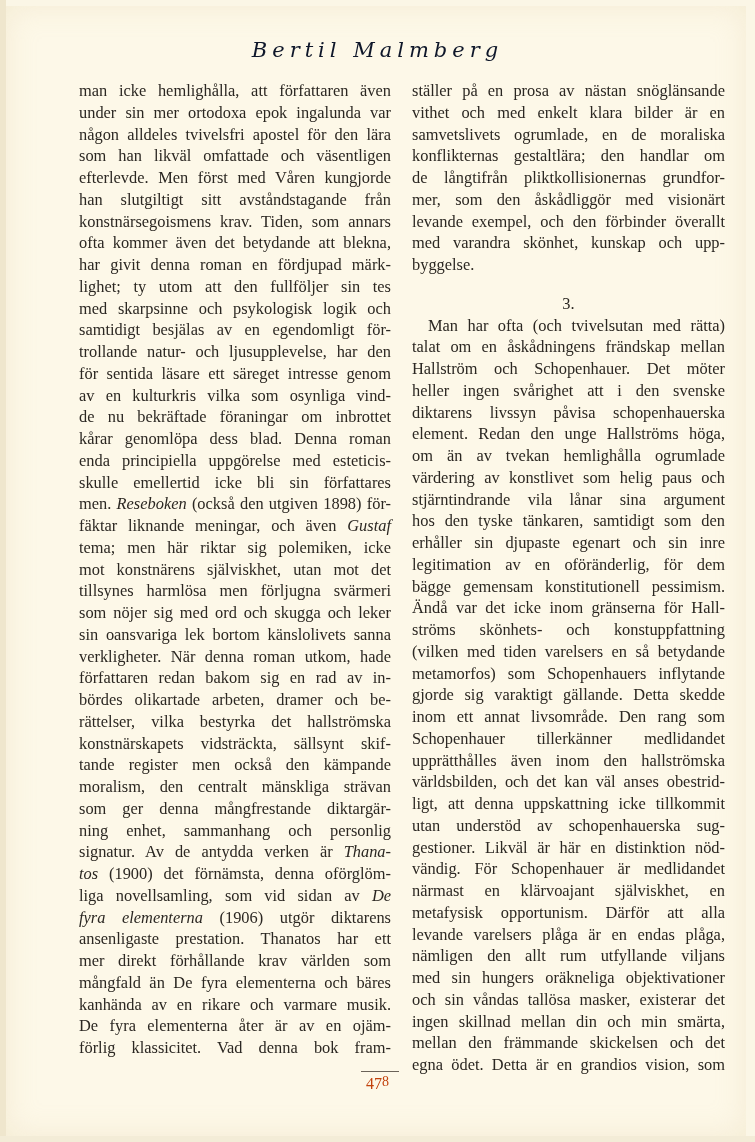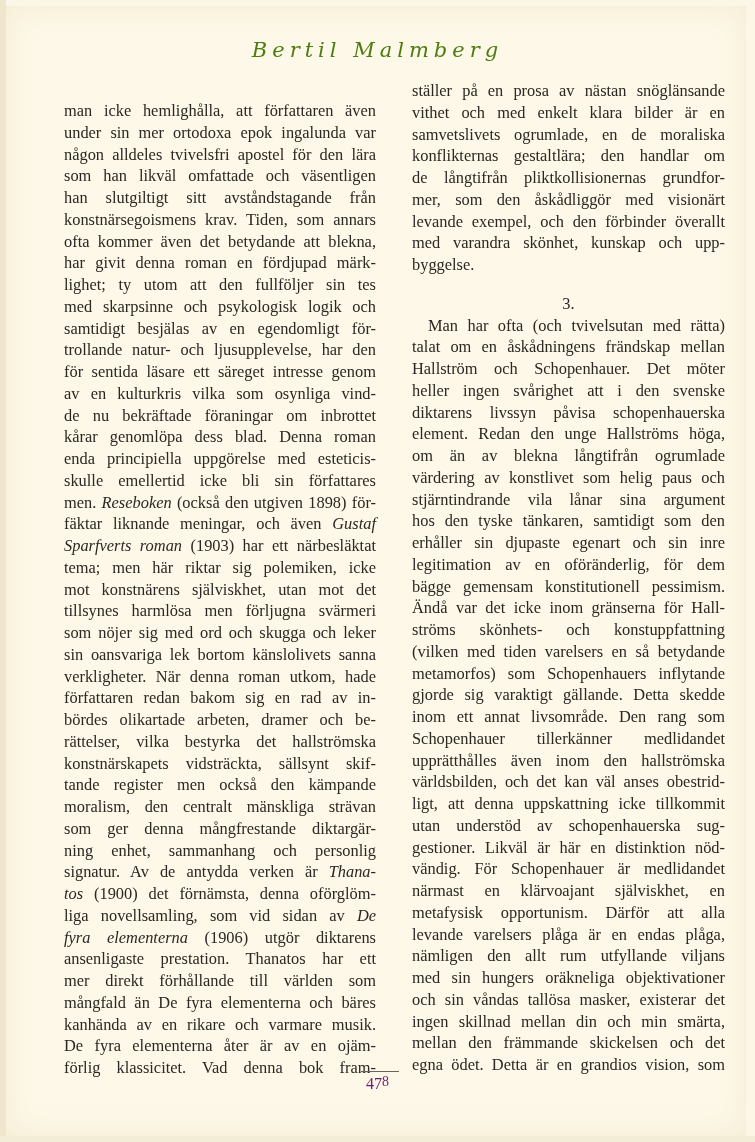--- a/index.html
+++ b/index.html
@@ -11,89 +11,89 @@
   .page {
     position:absolute; left:6px; top:6px; width:740px; height:1130px;
     background:#fdf8e8;
     box-shadow: inset 0 0 30px rgba(220,200,150,0.25);
   }
   .edge-left { position:absolute; left:0; top:0; width:6px; height:1142px; background:#efe6cd; }
   .edge-bottom { position:absolute; left:0; bottom:0; width:755px; height:6px; background:#f3ecd7; }
   .running-head {
     position:absolute; top:38px; left:0; width:755px; text-align:center;
     font-family:"DejaVu Serif", serif; font-style:italic;
-    font-size:21px; letter-spacing:5px; color:#4d7c0f;
+    font-size:21px; letter-spacing:5px; color:#0f172a;
   }
   .col {
     position:absolute; top:80px;
     font-family:"Liberation Serif", serif;
     font-size:16.4px; line-height:21.75px; color:#2b2722;
   }
-  .col-left { left:64px; width:312px;margin-top:20px; }
+  .col-left { left:79px; width:312px; }
   .col-right { left:412px; width:313px; }
   .line { display:block; white-space:nowrap; text-align:justify; text-align-last:justify; height:21.75px; }
   .line.last { text-align-last:left; }
   .line.center { text-align:center; text-align-last:center; }
   .line.indent { padding-left:16px; }
   .it { font-style:italic; }
   .folio-rule { position:absolute; top:1071px; left:361px; width:38px; height:1px; background:#6a6258; }
-  .folio-text { position:absolute; top:1074px; left:0; width:755px; text-align:center; font-family:"Liberation Serif", serif; font-size:16px; color:#701a75; }
+  .folio-text { position:absolute; top:1074px; left:0; width:755px; text-align:center; font-family:"Liberation Serif", serif; font-size:16px; color:#c2410c; }
   .folio-text sup { font-size:14px; vertical-align:3px; }
 </style>
 </head>
 <body>
 
 <div class="edge-left"></div>
 <div class="page"></div>
 <div class="edge-bottom"></div>
 
 <div class="running-head">Bertil Malmberg</div>
 
 <div class="col col-left">
   <span class="line">man icke hemlighålla, att författaren även</span>
   <span class="line">under sin mer ortodoxa epok ingalunda var</span>
   <span class="line">någon alldeles tvivelsfri apostel för den lära</span>
   <span class="line">som han likväl omfattade och väsentligen</span>
+  <span class="line">efterlevde. Men först med Våren kungjorde</span>
   <span class="line">han slutgiltigt sitt avståndstagande från</span>
   <span class="line">konstnärsegoismens krav. Tiden, som annars</span>
   <span class="line">ofta kommer även det betydande att blekna,</span>
   <span class="line">har givit denna roman en fördjupad märk-</span>
   <span class="line">lighet; ty utom att den fullföljer sin tes</span>
   <span class="line">med skarpsinne och psykologisk logik och</span>
   <span class="line">samtidigt besjälas av en egendomligt för-</span>
   <span class="line">trollande natur- och ljusupplevelse, har den</span>
   <span class="line">för sentida läsare ett säreget intresse genom</span>
   <span class="line">av en kulturkris vilka som osynliga vind-</span>
   <span class="line">de nu bekräftade föraningar om inbrottet</span>
   <span class="line">kårar genomlöpa dess blad. Denna roman</span>
   <span class="line">enda principiella uppgörelse med esteticis-</span>
   <span class="line">skulle emellertid icke bli sin författares</span>
   <span class="line"><span>men. </span><span class="it">Reseboken</span><span> (också den utgiven 1898) för-</span></span>
   <span class="line"><span>fäktar liknande meningar, och även </span><span class="it">Gustaf</span></span>
-  <span class="line"><span class="it">Sparfverts roman</span><span> (1903) har ett närbesläktat</span></span>
   <span class="line">tema; men här riktar sig polemiken, icke</span>
   <span class="line">mot konstnärens själviskhet, utan mot det</span>
   <span class="line">tillsynes harmlösa men förljugna svärmeri</span>
   <span class="line">som nöjer sig med ord och skugga och leker</span>
   <span class="line">sin oansvariga lek bortom känslolivets sanna</span>
   <span class="line">verkligheter. När denna roman utkom, hade</span>
   <span class="line">författaren redan bakom sig en rad av in-</span>
   <span class="line">bördes olikartade arbeten, dramer och be-</span>
   <span class="line">rättelser, vilka bestyrka det hallströmska</span>
   <span class="line">konstnärskapets vidsträckta, sällsynt skif-</span>
   <span class="line">tande register men också den kämpande</span>
   <span class="line">moralism, den centralt mänskliga strävan</span>
   <span class="line">som ger denna mångfrestande diktargär-</span>
   <span class="line">ning enhet, sammanhang och personlig</span>
   <span class="line"><span>signatur. Av de antydda verken är </span><span class="it">Thana-</span></span>
   <span class="line"><span class="it">tos</span><span> (1900) det förnämsta, denna oförglöm-</span></span>
   <span class="line"><span>liga novellsamling, som vid sidan av </span><span class="it">De</span></span>
   <span class="line"><span class="it">fyra elementerna</span><span> (1906) utgör diktarens</span></span>
   <span class="line">ansenligaste prestation. Thanatos har ett</span>
-  <span class="line">mer direkt förhållande till världen som</span>
+  <span class="line">mer direkt förhållande krav världen som</span>
   <span class="line">mångfald än De fyra elementerna och bäres</span>
   <span class="line">kanhända av en rikare och varmare musik.</span>
   <span class="line">De fyra elementerna åter är av en ojäm-</span>
   <span class="line">förlig klassicitet. Vad denna bok fram-</span>
 </div>
 
 <div class="col col-right">
   <span class="line">ställer på en prosa av nästan snöglänsande</span>
   <span class="line">vithet och med enkelt klara bilder är en</span>
   <span class="line">samvetslivets ogrumlade, en de moraliska</span>
@@ -104,21 +104,21 @@
   <span class="line">med varandra skönhet, kunskap och upp-</span>
   <span class="line last">byggelse.</span>
   <span class="line" style="height:17px"></span>
   <span class="line center">3.</span>
   <span class="line indent">Man har ofta (och tvivelsutan med rätta)</span>
   <span class="line">talat om en åskådningens frändskap mellan</span>
   <span class="line">Hallström och Schopenhauer. Det möter</span>
   <span class="line">heller ingen svårighet att i den svenske</span>
   <span class="line">diktarens livssyn påvisa schopenhauerska</span>
   <span class="line">element. Redan den unge Hallströms höga,</span>
-  <span class="line">om än av blekna långtifrån ogrumlade</span>
+  <span class="line">om än av tvekan hemlighålla ogrumlade</span>
   <span class="line">värdering av konstlivet som helig paus och</span>
   <span class="line">stjärntindrande vila lånar sina argument</span>
   <span class="line">hos den tyske tänkaren, samtidigt som den</span>
   <span class="line">erhåller sin djupaste egenart och sin inre</span>
   <span class="line">legitimation av en oföränderlig, för dem</span>
   <span class="line">bägge gemensam konstitutionell pessimism.</span>
   <span class="line">Ändå var det icke inom gränserna för Hall-</span>
   <span class="line">ströms skönhets- och konstuppfattning</span>
   <span class="line">(vilken med tiden varelsers en så betydande</span>
   <span class="line">metamorfos) som Schopenhauers inflytande</span>

